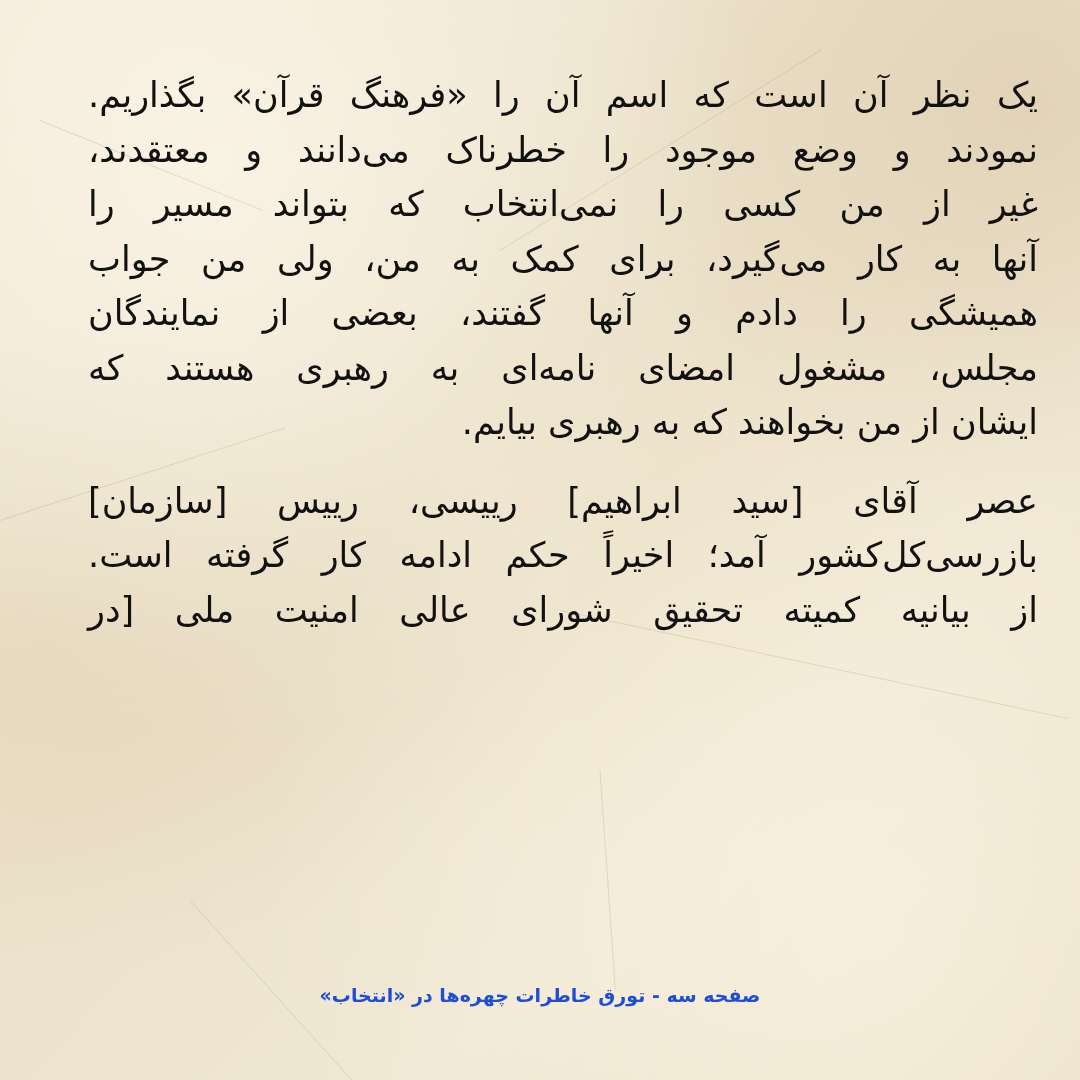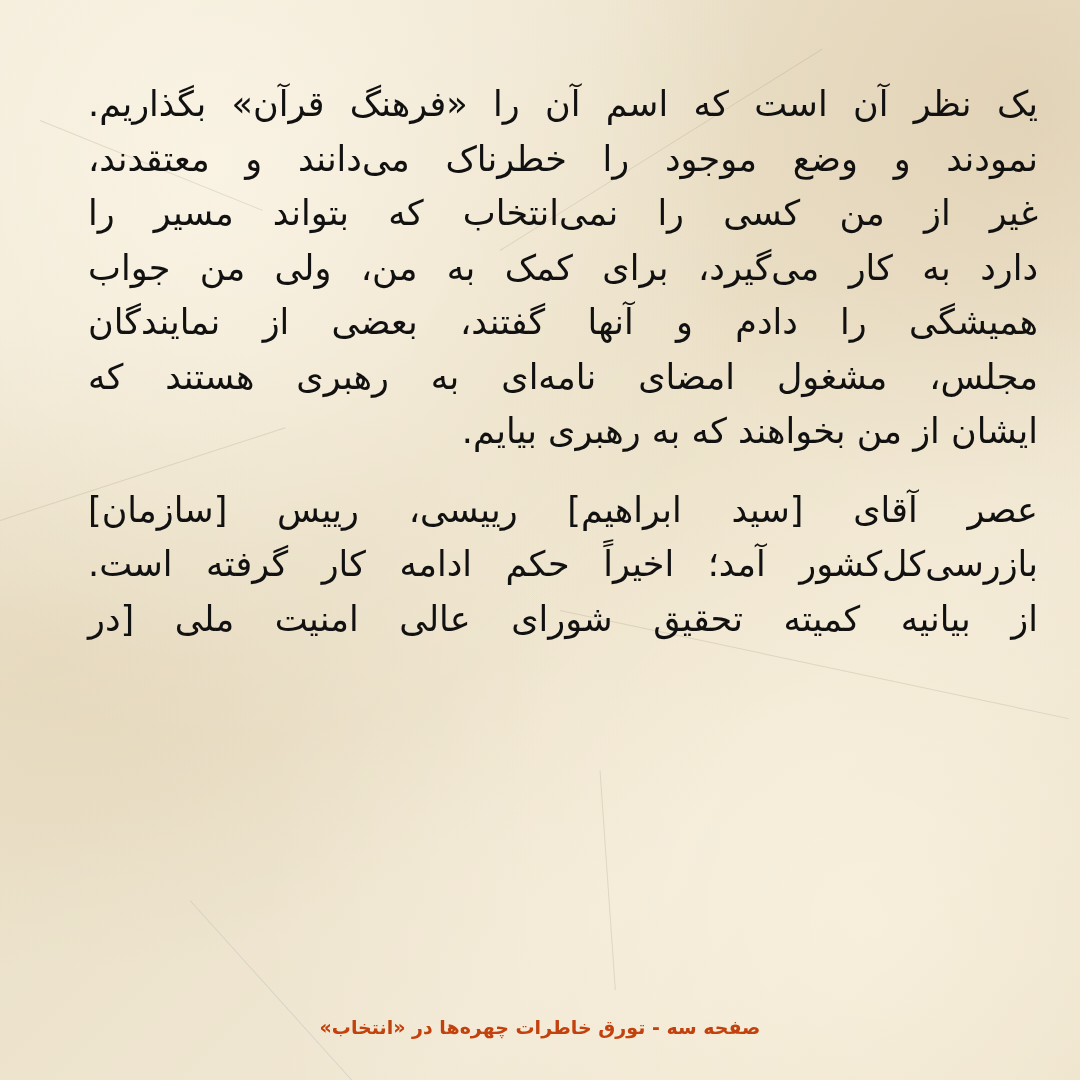--- a/index.html
+++ b/index.html
@@ -35,21 +35,21 @@
     .crease.c2 { left: 560px; top: 610px; width: 520px; transform: rotate(12deg); }
     .crease.c3 { left: 0px;   top: 520px; width: 300px; transform: rotate(-18deg); }
     .crease.c4 { left: 190px; top: 900px; width: 260px; transform: rotate(48deg); background: rgba(120,150,170,0.20); }
     .crease.c5 { left: 600px; top: 770px; width: 220px; transform: rotate(86deg); }
     .crease.c6 { left: 40px;  top: 120px; width: 240px; transform: rotate(22deg); }
 
     .content {
       position: absolute;
       left: 88px;
       right: 42px;
-      top: 77px;
+      top: 68px;
       direction: rtl;
       color: #111111;
     }
     .paragraph {
       margin: 0;
     }
     .line {
       display: block;
       font-size: 35px;
       line-height: 54.5px;
@@ -68,43 +68,42 @@
 
     .footer {
       position: absolute;
       left: 0;
       right: 0;
       top: 984px;
       text-align: center;
       direction: rtl;
       font-size: 19px;
       font-weight: bold;
-      color: #c2410c;
+      color: #1d4ed8;
       letter-spacing: 0.2px;
-      margin-top: 32px;
     }
   </style>
 </head>
 <body>
 
 <div class="paper">
   <div class="crease c1"></div>
   <div class="crease c2"></div>
   <div class="crease c3"></div>
   <div class="crease c4"></div>
   <div class="crease c5"></div>
   <div class="crease c6"></div>
 </div>
 
 <div class="content">
   <div class="paragraph">
     <span class="line">یک نظر آن است که اسم آن را «فرهنگ قرآن» بگذاریم.</span>
     <span class="line">نمودند و وضع موجود را خطرناک می‌دانند و معتقدند،</span>
     <span class="line">غیر از من کسی را نمی‌انتخاب که بتواند مسیر را</span>
-    <span class="line">دارد به کار می‌گیرد، برای کمک به من، ولی من جواب</span>
+    <span class="line">آنها به کار می‌گیرد، برای کمک به من، ولی من جواب</span>
     <span class="line">همیشگی را دادم و آنها گفتند، بعضی از نمایندگان</span>
     <span class="line">مجلس، مشغول امضای نامه‌ای به رهبری هستند که</span>
     <span class="line last">ایشان از من بخواهند که به رهبری بیایم.</span>
   </div>
   <div class="paragraph">
     <span class="line">عصر آقای [سید ابراهیم] رییسی، رییس [سازمان]</span>
     <span class="line">بازرسی‌کل‌کشور آمد؛ اخیراً حکم ادامه کار گرفته است.</span>
     <span class="line">از بیانیه کمیته تحقیق شورای عالی امنیت ملی [در</span>
   </div>
 </div>

